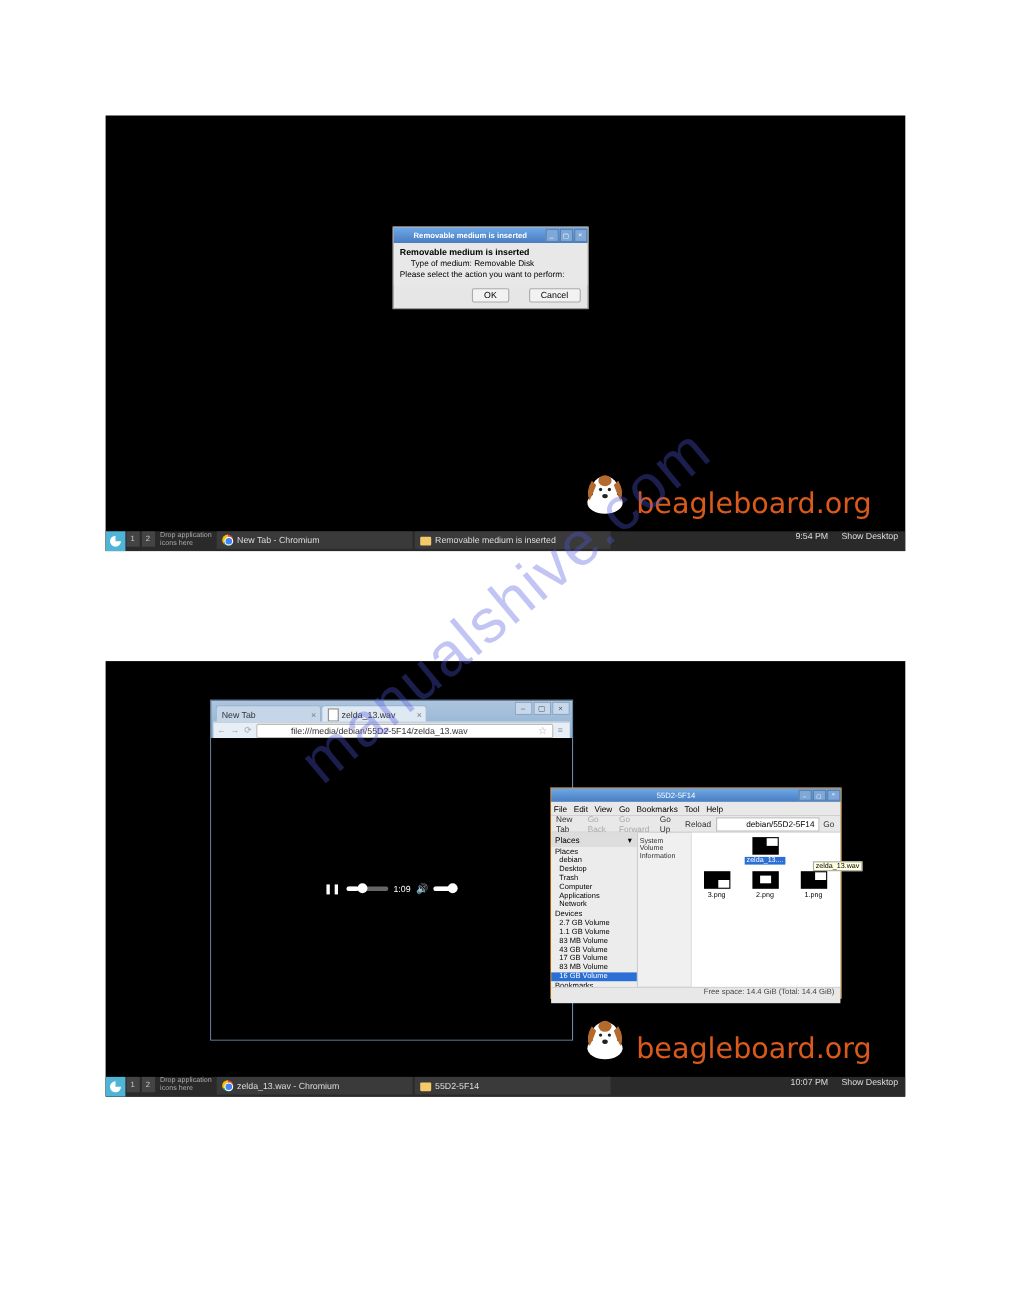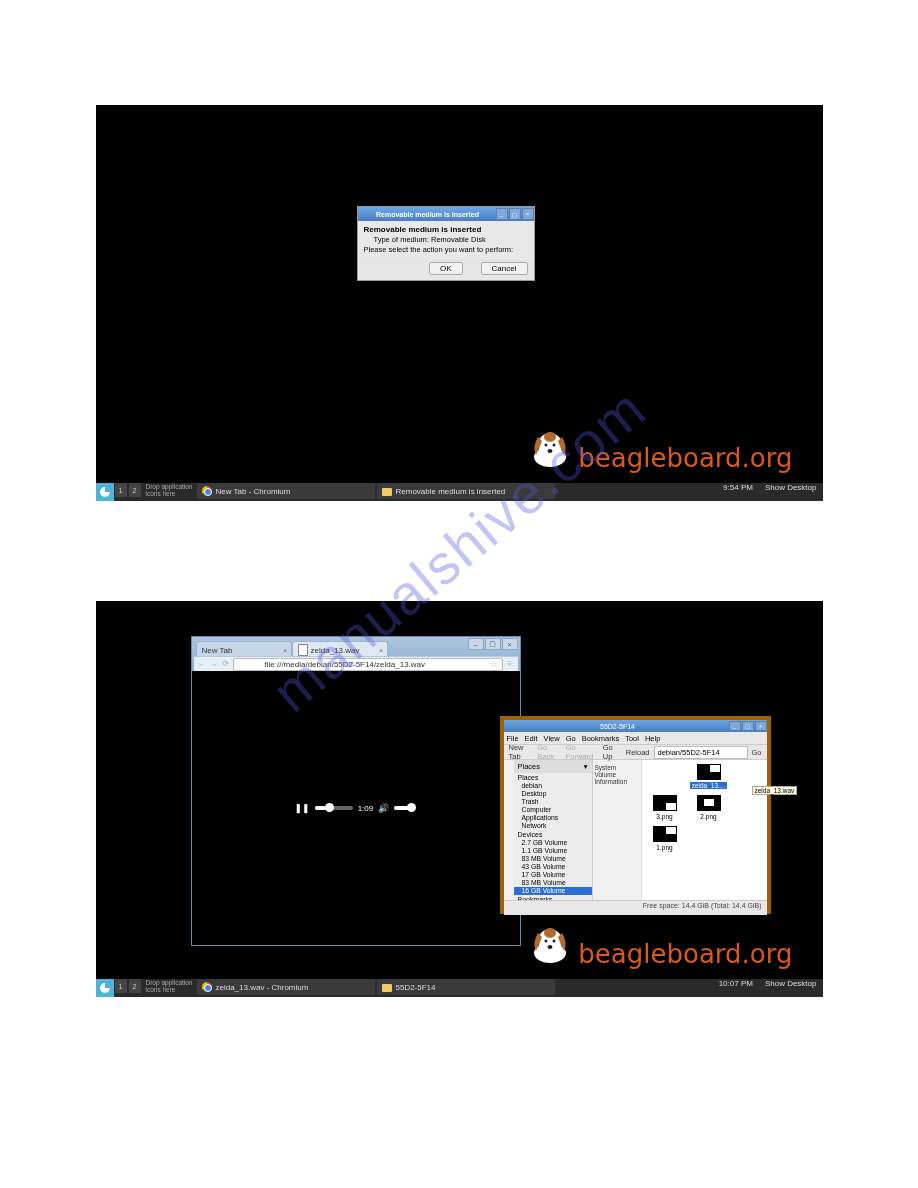--- a/index.html
+++ b/index.html
@@ -324,21 +324,21 @@
   .vol .thumb { position: absolute; right: 0; top: -3px; width: 9px; height: 9px; border-radius: 50%; background: #fff; }
 
   
   .fm-win {
     position: absolute;
     top: 115px;
     left: 404px;
     width: 263px;
     height: 190px;
     background: #f0f0f0;
-    border: 4px solid #a16207;
+    border: 1px solid #a16207;
     font-size: 8px;
   }
   .fm-titlebar {
     height: 12px;
     background: linear-gradient(#6ba8e8, #4a7cc0);
     display: flex;
     align-items: center;
     color: #fff;
     font-size: 7px;
   }
@@ -375,32 +375,32 @@
   .fm-toolbar .tb-btn.dim { color: #aaa; }
   .fm-toolbar .tb-path {
     background: #fff;
     border: 1px solid #bbb;
     padding: 0 3px;
     height: 11px;
     display: flex;
     align-items: center;
     flex: 0 0 auto;
     width: 86px;
+    justify-content: flex-end;
   }
   .fm-body {
     display: flex;
     height: 140px;
   }
   .fm-side {
     width: 78px;
     background: #ececec;
     border-right: 1px solid #ccc;
     font-size: 7px;
     overflow: hidden;
-    margin-left: 10px;
   }
   .fm-side-head {
     padding: 2px 4px;
     background: #ddd;
     display: flex;
     justify-content: space-between;
     align-items: center;
     font-size: 7.5px;
   }
   .fm-side-group { padding: 1px 4px; font-size: 7px; }

